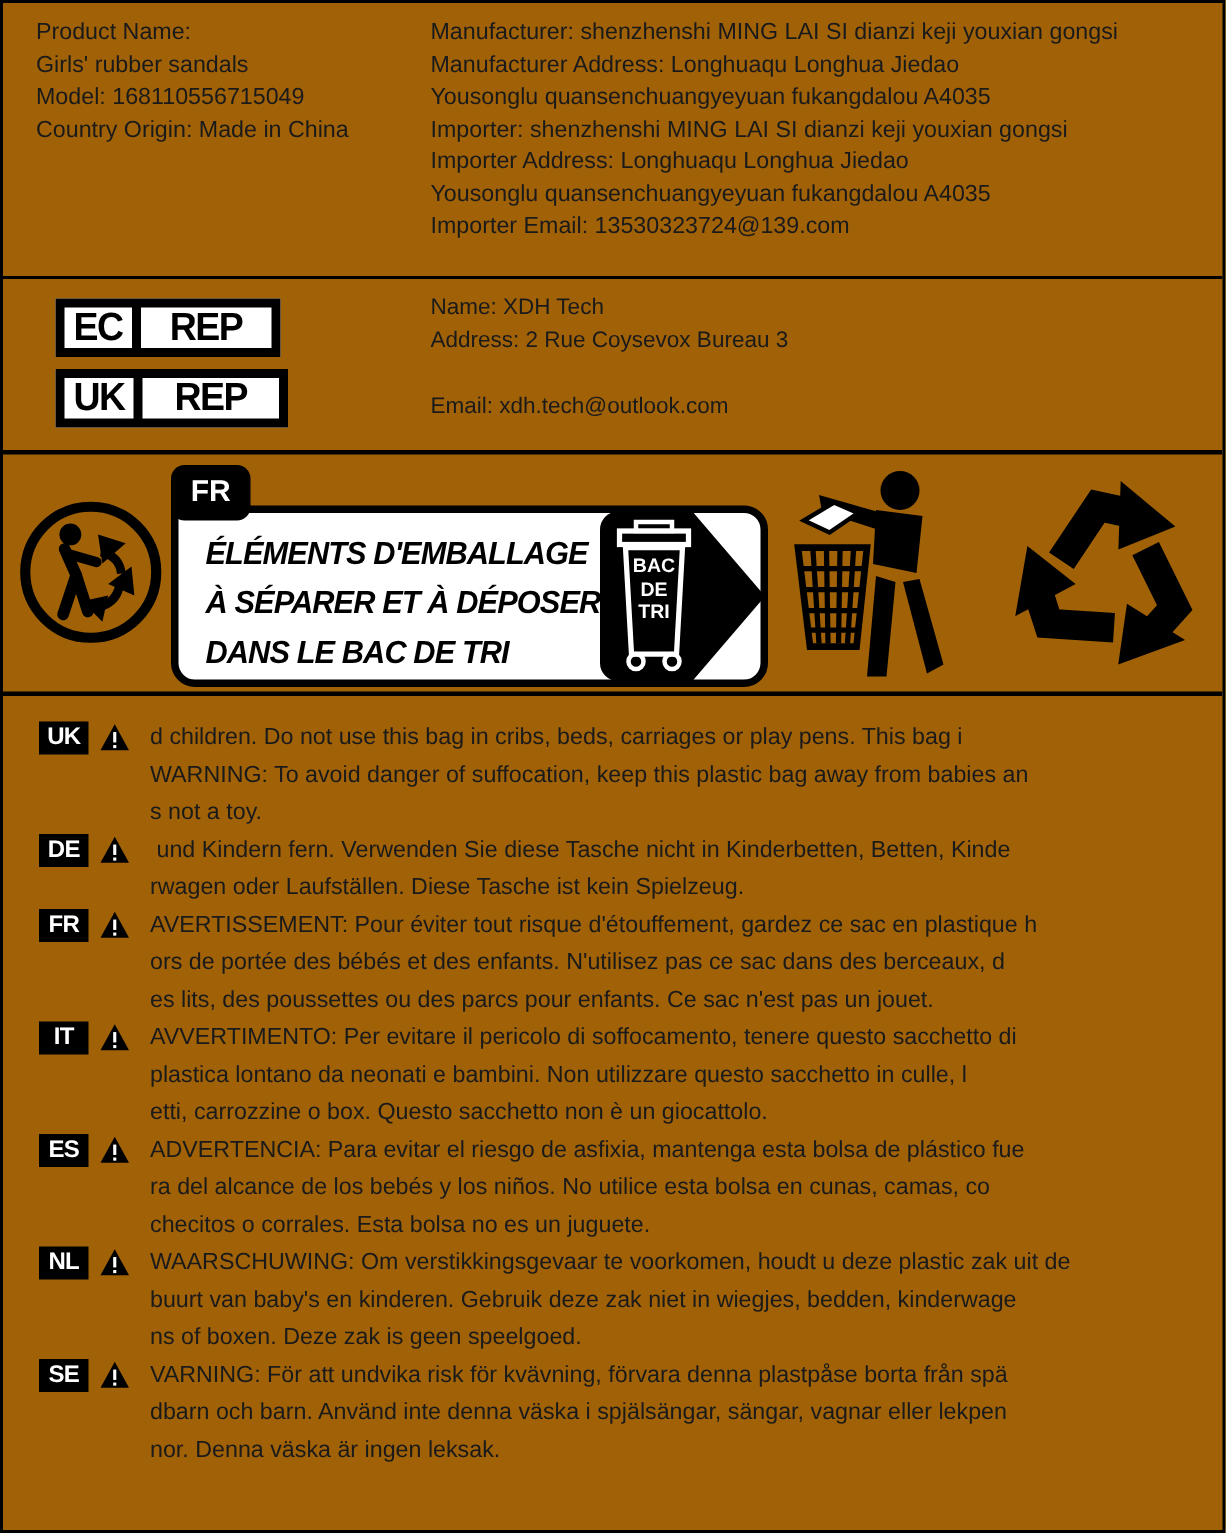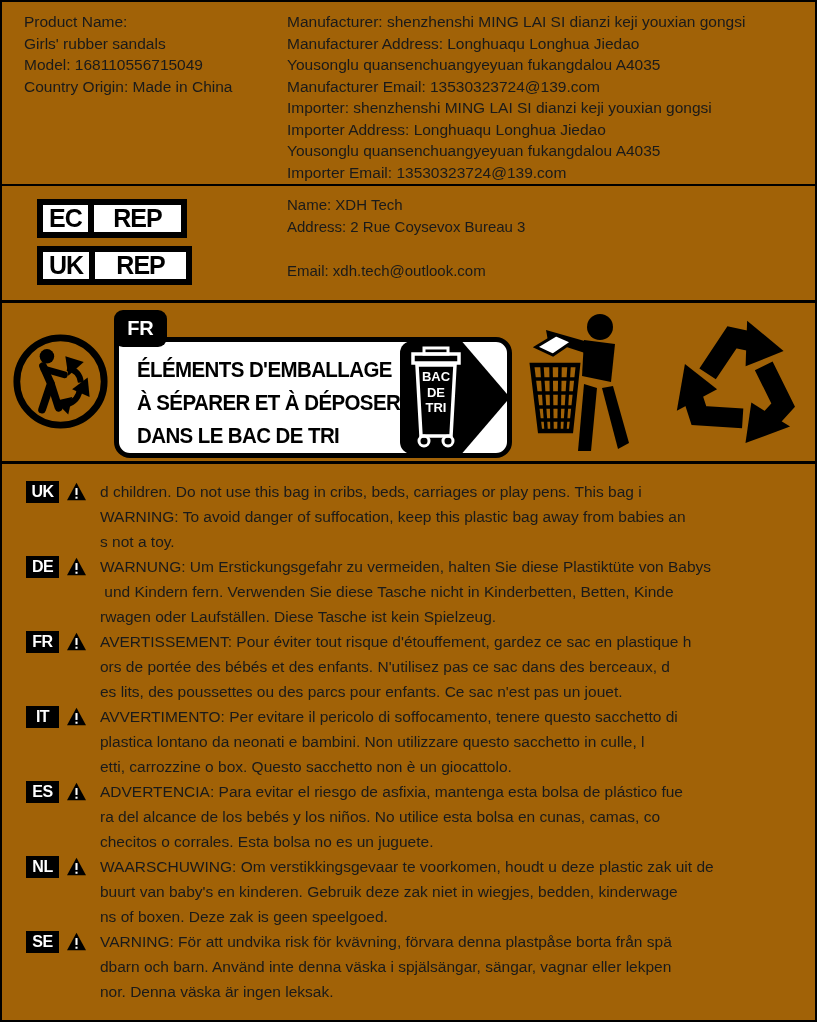--- a/index.html
+++ b/index.html
@@ -37,21 +37,21 @@
   .fr-tab {
     position:absolute; left:112px; top:7px; width:53px; height:37px;
     background:#000; color:#fff; border-radius:9px;
     display:flex; align-items:center; justify-content:center;
     font-weight:bold; font-size:20px; z-index:2;
   }
   .banner {
     position:absolute; left:112px; top:34px; width:398px; height:121px;
     border:5px solid #000; border-radius:0 16px 16px 16px; background:#fff;
   }
-  .banner-text { padding:10px 0 0 18px; }
+  .banner-text { padding:10px 0 0 18px;font-style:italic; }
   .banner-line {
     font-size:20.5px; font-weight:bold; letter-spacing:-0.6px;
     line-height:33px; color:#000; white-space:pre; transform:scaleY(1.04);
     transform-origin:left top;
   }
   .sort-arrow {
     position:absolute; left:398px; top:38px; width:110px; height:113px;
     background:#000; z-index:1;
     clip-path:polygon(0 0,56% 0,100% 50%,56% 100%,0 100%);
     border-radius:12px 0 0 12px;
@@ -85,21 +85,20 @@
     <div class="info-line">Product Name:</div>
         <div class="info-line">Girls' rubber sandals</div>
         <div class="info-line">Model: 168110556715049</div>
         <div class="info-line">Country Origin: Made in China</div>
       </div>
     <div class="col-right">
 
     <div class="info-line">Manufacturer: shenzhenshi MING LAI SI dianzi keji youxian gongsi</div>
         <div class="info-line">Manufacturer Address: Longhuaqu Longhua Jiedao</div>
         <div class="info-line">Yousonglu quansenchuangyeyuan fukangdalou A4035</div>
-        <div class="info-line">Manufacturer Email: 13530323724@139.com</div>
         <div class="info-line">Importer: shenzhenshi MING LAI SI dianzi keji youxian gongsi</div>
         <div class="info-line">Importer Address: Longhuaqu Longhua Jiedao</div>
         <div class="info-line">Yousonglu quansenchuangyeyuan fukangdalou A4035</div>
         <div class="info-line">Importer Email: 13530323724@139.com</div>
       </div>
   </div>
 
   <div class="sec-rep">
     <div class="rep-badge ec">
       <span class="rep-cell first">EC</span>
@@ -221,21 +220,20 @@
           <span class="warn-triangle">
             <svg width="21" height="19" viewBox="0 0 24 22">
               <path d="M12,1 L23,21 L1,21 Z" fill="#000"></path>
               <rect x="10.8" y="7" width="2.4" height="8" fill="#fff"></rect>
               <rect x="10.8" y="17" width="2.4" height="2.4" fill="#fff"></rect>
             </svg>
           </span>
         </div>
         <div class="warn-lines">
 
-        <div class="warn-line">WARNUNG: Um Erstickungsgefahr zu vermeiden, halten Sie diese Plastiktüte von Babys</div>
           <div class="warn-line"> und Kindern fern. Verwenden Sie diese Tasche nicht in Kinderbetten, Betten, Kinde</div>
           <div class="warn-line">rwagen oder Laufställen. Diese Tasche ist kein Spielzeug.</div>
         </div>
       </div>
 
       <div class="warn-row">
         <div class="warn-gutter">
           <span class="lang-badge">FR</span>
           <span class="warn-triangle">
             <svg width="21" height="19" viewBox="0 0 24 22">

